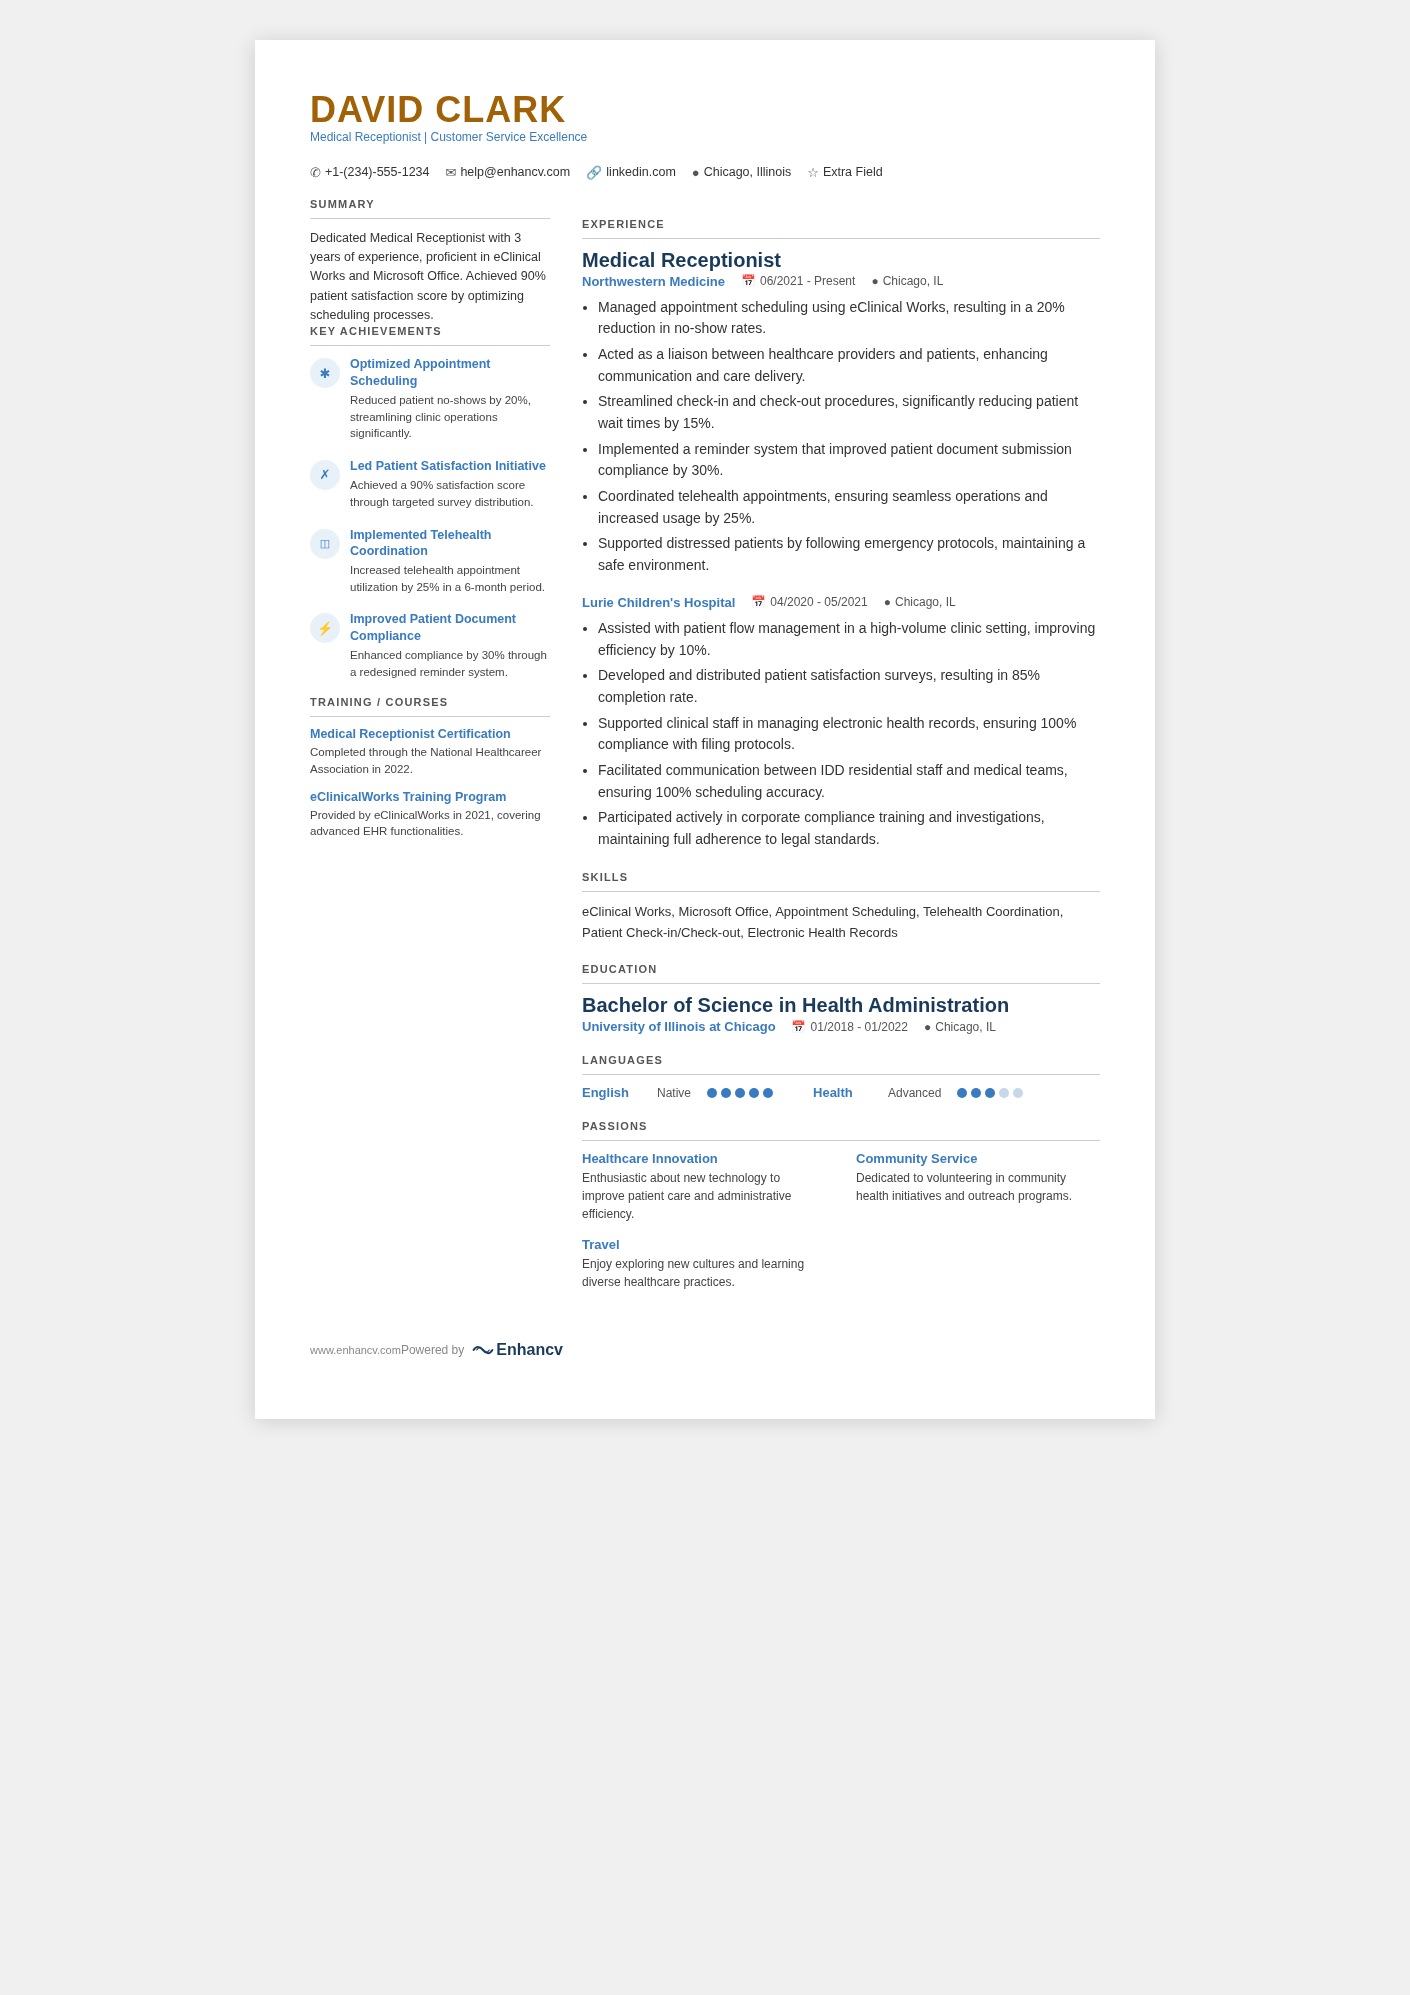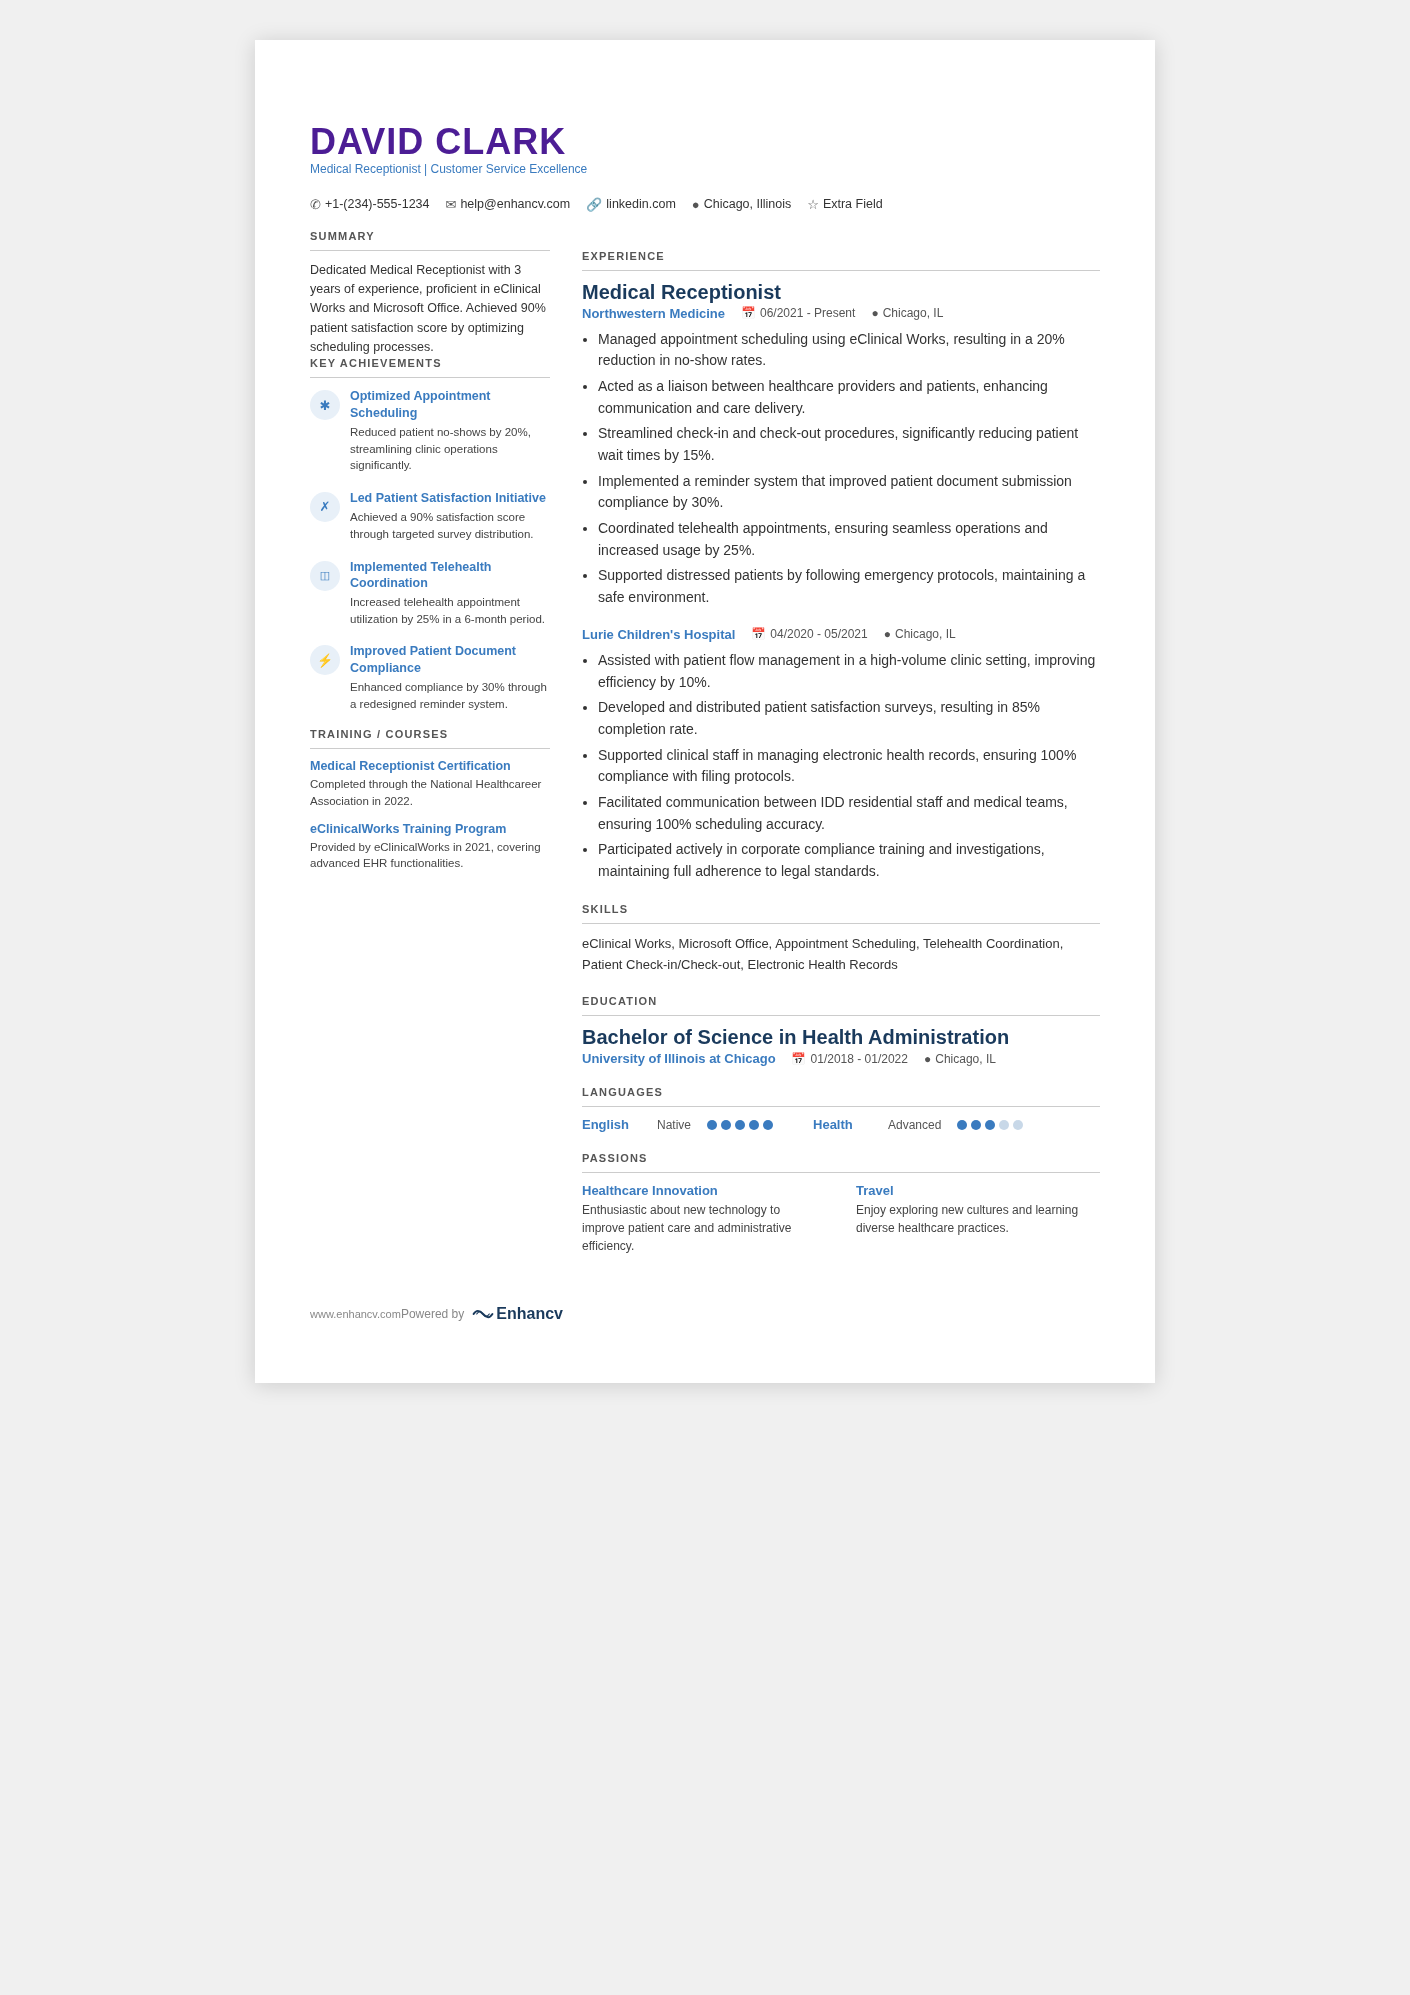--- a/index.html
+++ b/index.html
@@ -16,24 +16,23 @@
       width: 900px;
       background: #fff;
       padding: 50px 55px 60px 55px;
       box-shadow: 0 2px 20px rgba(0,0,0,0.15);
     }
     
     .header { margin-bottom: 10px; }
     .name {
       font-size: 36px;
       font-weight: 900;
-      color: #4c1d95;
+      color: #a16207;
       letter-spacing: 1px;
       line-height: 1.1;
-      margin-top: 32px;
     }
     .subtitle {
       font-size: 12px;
       color: #3a7bbf;
       font-weight: 400;
       margin-bottom: 21px;
     }
     .contact-row {
       display: flex;
       flex-wrap: wrap;
@@ -442,20 +441,24 @@
           </div>
         </div>
       </div>
 
       <div class="section-title right-section-margin">PASSIONS</div>
       <hr class="section-divider">
       <div class="passions-grid">
         <div class="passion-item">
           <div class="passion-title">Healthcare Innovation</div>
           <div class="passion-desc">Enthusiastic about new technology to improve patient care and administrative efficiency.</div>
+        </div>
+        <div class="passion-item">
+          <div class="passion-title">Community Service</div>
+          <div class="passion-desc">Dedicated to volunteering in community health initiatives and outreach programs.</div>
         </div>
         <div class="passion-item">
           <div class="passion-title">Travel</div>
           <div class="passion-desc">Enjoy exploring new cultures and learning diverse healthcare practices.</div>
         </div>
       </div>
 
     </div>
   </div>
 

